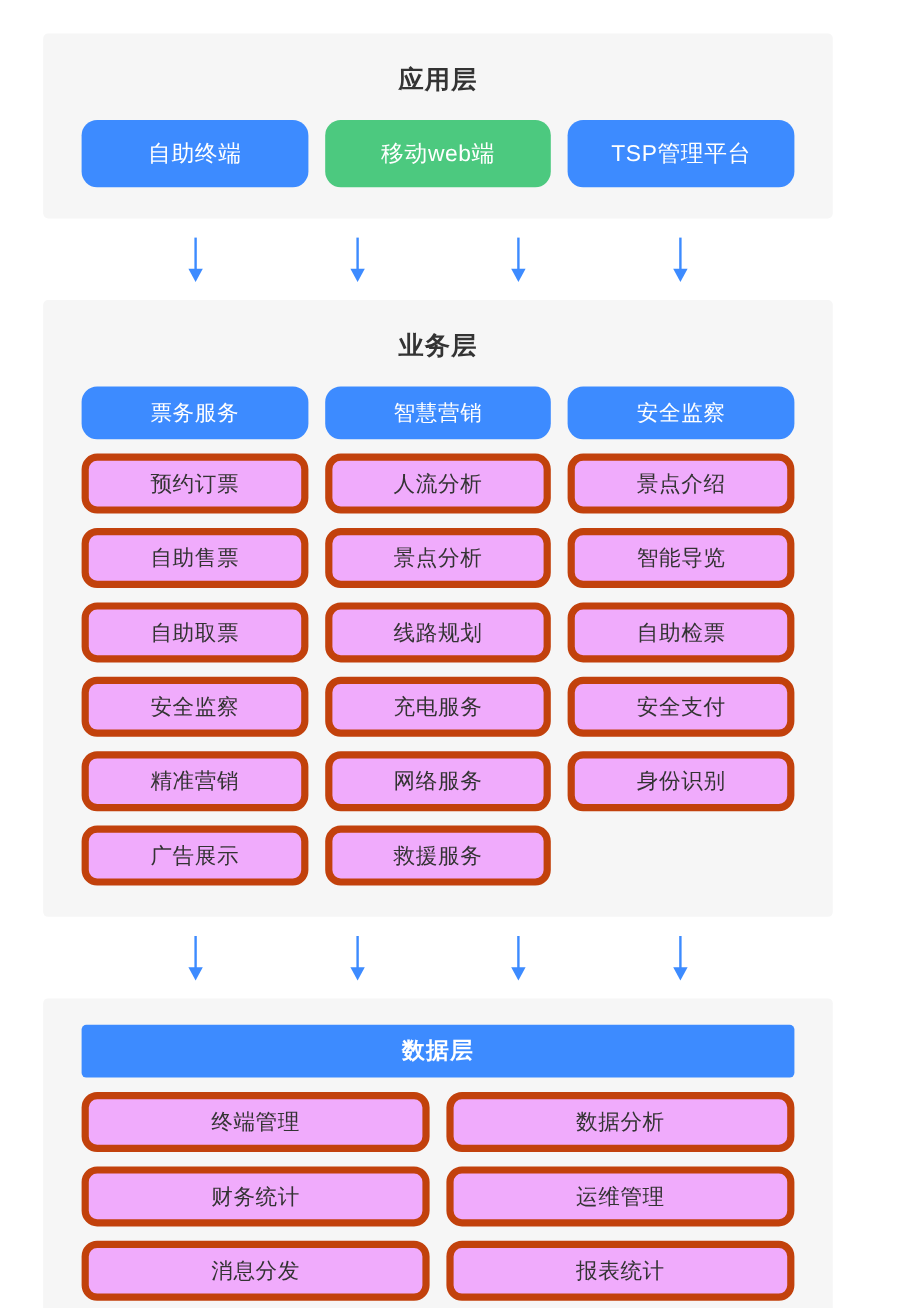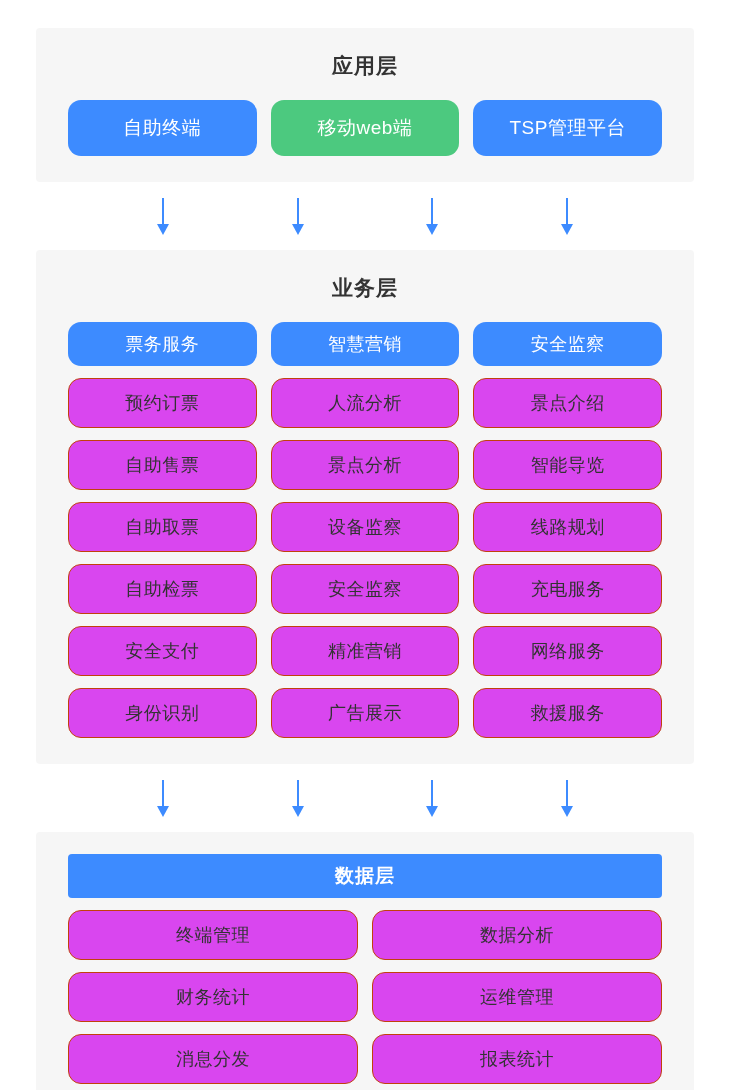--- a/index.html
+++ b/index.html
@@ -54,23 +54,23 @@
   }
   .card.blue {
     background: #3d8bff;
     color: #ffffff;
   }
   .card.green {
     background: #4cc97f;
     color: #ffffff;
   }
   .card.white {
-    background: #d946ef;
+    background: #f0abfc;
     color: #333333;
-    border: 1px solid #c2410c;
+    border: 6px solid #c2410c;
   }
 
   
   .biz-grid {
     display: grid;
     grid-template-columns: repeat(3, 1fr);
     gap: 12px 14px;
   }
   .biz-head {
     height: 44px;
@@ -181,21 +181,20 @@
 
       <div class="card white biz-cell">预约订票</div>
       <div class="card white biz-cell">人流分析</div>
       <div class="card white biz-cell">景点介绍</div>
 
       <div class="card white biz-cell">自助售票</div>
       <div class="card white biz-cell">景点分析</div>
       <div class="card white biz-cell">智能导览</div>
 
       <div class="card white biz-cell">自助取票</div>
-      <div class="card white biz-cell">设备监察</div>
       <div class="card white biz-cell">线路规划</div>
 
       <div class="card white biz-cell">自助检票</div>
       <div class="card white biz-cell">安全监察</div>
       <div class="card white biz-cell">充电服务</div>
 
       <div class="card white biz-cell">安全支付</div>
       <div class="card white biz-cell">精准营销</div>
       <div class="card white biz-cell">网络服务</div>
 

